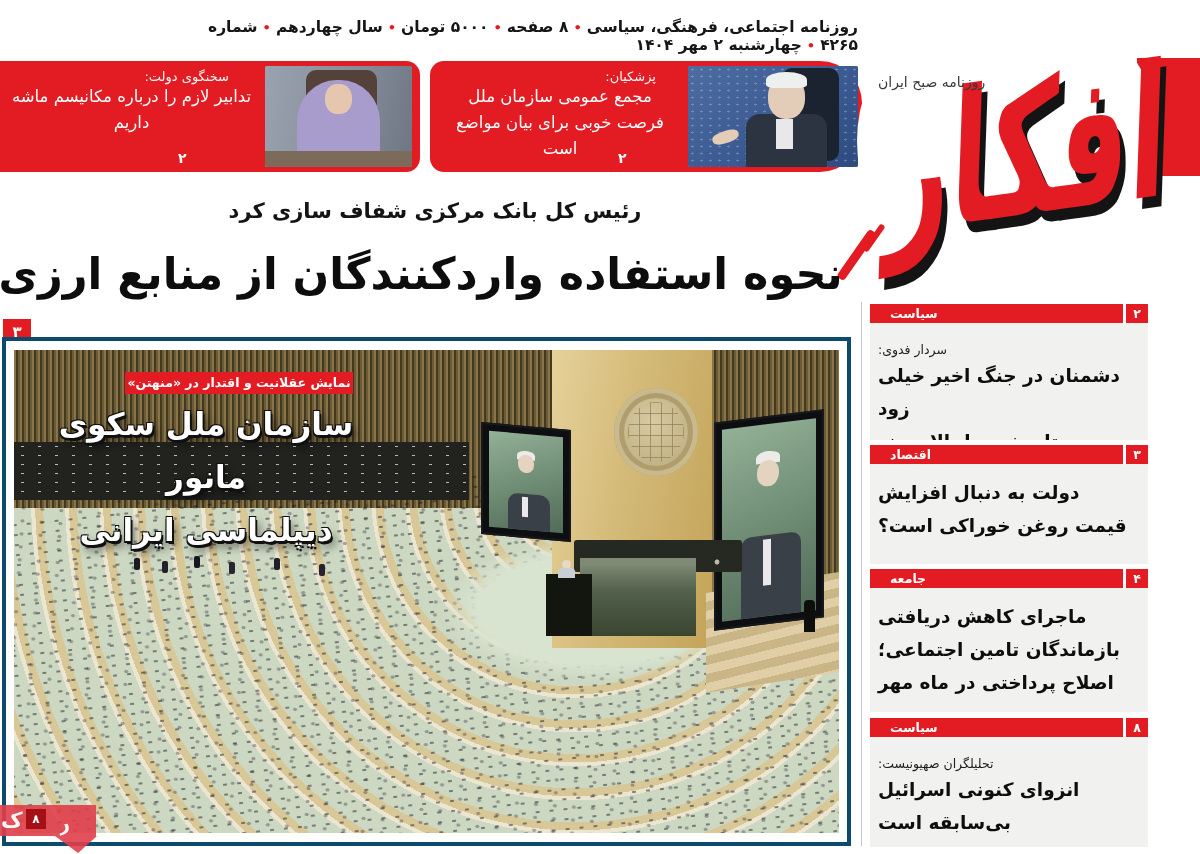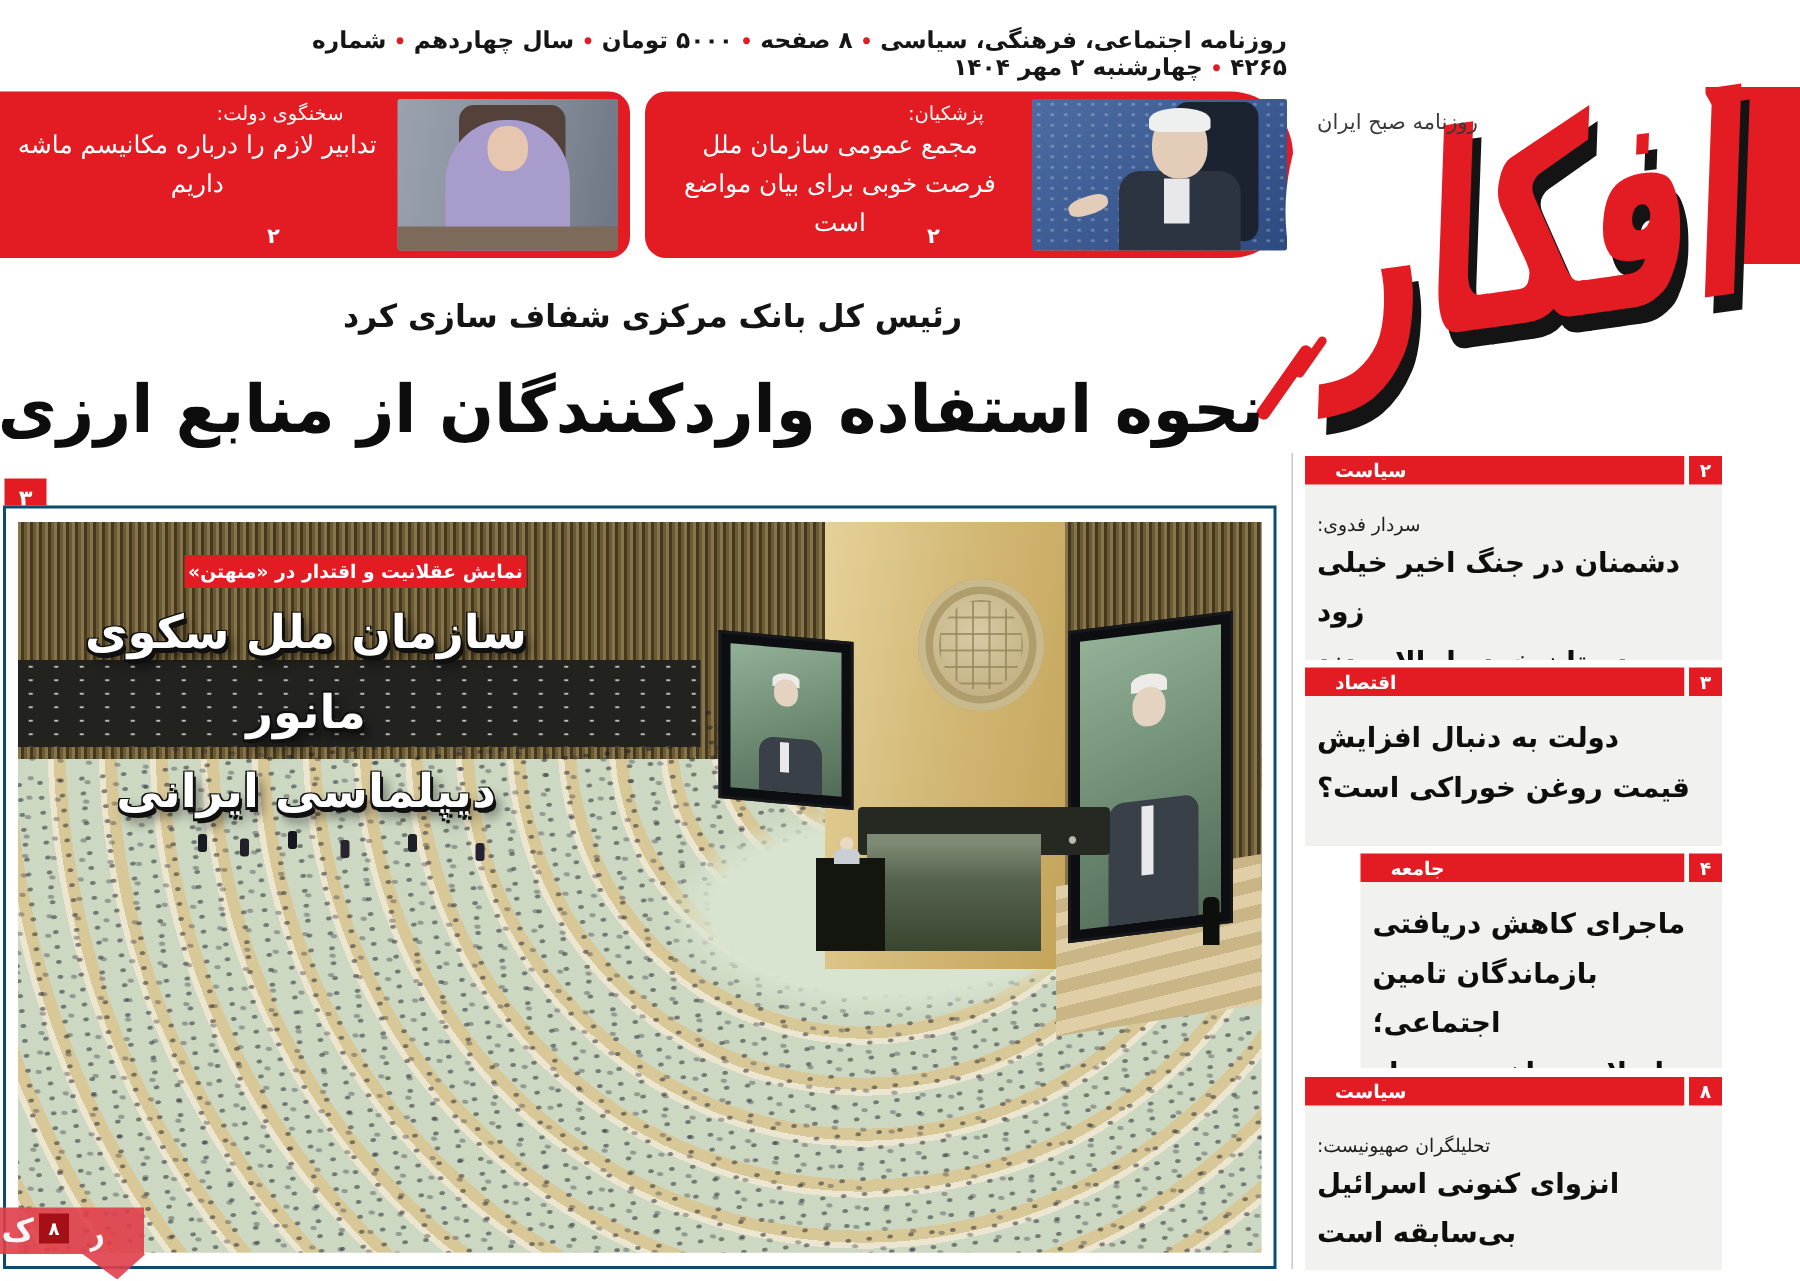--- a/index.html
+++ b/index.html
@@ -55,21 +55,21 @@
   
   .lead-kicker{position:absolute;left:40px;top:199px;width:790px;text-align:center;direction:rtl;
     font-size:21px;font-weight:bold;color:#141414;}
   .lead-headline{position:absolute;left:8px;top:236px;width:844px;text-align:right;direction:rtl;
     font-size:44px;font-weight:bold;color:#0d0d0d;letter-spacing:-1px;line-height:76px;}
   .lead-headline .fit{display:inline-block;white-space:nowrap;}
   .lead-badge{position:absolute;left:3px;top:319px;width:28px;height:27px;background:#e31b22;color:#fff;
     font-size:15px;font-weight:bold;text-align:center;line-height:27px;}
 
   
-  .frame{position:absolute;left:2px;top:337px;width:849px;height:509px;border:2px solid #0c4a6e;background:#fff;padding:9px 8px;}
+  .frame{position:absolute;left:2px;top:337px;width:849px;height:509px;border:4px solid #0c4a6e;background:#fff;padding:9px 8px;}
   .scene{position:relative;width:100%;height:100%;overflow:hidden;background:linear-gradient(180deg,#e7ecdf 0%,#dbe5d2 40%,#cfdcc6 100%);}
   .wood{position:absolute;left:0;top:0;width:100%;height:178px;z-index:1;
     background:repeating-linear-gradient(90deg,#8a754b 0 2px,#43391f 2px 4px,#6a5a36 4px 6px);}
   .rows{position:absolute;left:0;top:158px;width:100%;height:340px;z-index:2;
     background:repeating-radial-gradient(circle at 68% -4%,#ccd8c2 0 22px,#d9c897 22px 30px,#ece5cf 30px 34px);}
   .crowd{position:absolute;inset:-30px;background-image:radial-gradient(rgba(24,26,36,.5) 1.6px,transparent 2.1px);
     background-size:14px 10px;transform:rotate(-6deg);}
   .crowd2{position:absolute;inset:-30px;background-image:radial-gradient(rgba(40,36,52,.35) 1.8px,transparent 2.4px);
     background-size:19px 13px;transform:rotate(4deg);}
   .balcony{position:absolute;left:0;top:92px;width:455px;height:58px;background:#22231f;z-index:3;
@@ -130,21 +130,21 @@
   .sec-bar{display:flex;flex-direction:row;height:19px;}
   .sec-labelwrap{flex:1;background:#e31b22;display:flex;align-items:center;}
   .sec-label{color:#fff;font-size:12.5px;font-weight:bold;padding-left:20px;direction:rtl;}
   .sec-gap{width:3px;background:#fff;}
   .sec-num{width:22px;background:#e31b22;color:#fff;font-size:12.5px;font-weight:bold;text-align:center;line-height:19px;}
   .sec-box{background:#f1f1ef;padding:19px 10px 0 8px;direction:rtl;text-align:left;overflow:hidden;}
   .sec:nth-of-type(1) .sec-box{height:117px;}
   .sec:nth-of-type(2) .sec-box{height:100px;padding-top:12px;}
   .sec:nth-of-type(3) .sec-box{height:124px;padding-top:12px;}
   .sec:nth-of-type(4) .sec-box{height:110px;}
-  .sec:nth-of-type(3){margin-bottom:6px;margin-left:37px;}
+  .sec:nth-of-type(3){margin-bottom:6px;}
   .sec-kicker{font-size:12.5px;color:#1e1e1e;margin-bottom:2px;}
   .sec-title{font-size:18.5px;font-weight:bold;color:#0e0e0e;line-height:33px;white-space:pre-line;letter-spacing:-0.3px;}
 </style>
 </head>
 <body>
 
 <div class="page">
 
   <div class="dateline" id="dateline"><span class="seg">روزنامه اجتماعی، فرهنگی، سیاسی</span><span class="dot">•</span><span class="seg">۸ صفحه</span><span class="dot">•</span><span class="seg">۵۰۰۰ تومان</span><span class="dot">•</span><span class="seg">سال چهاردهم</span><span class="dot">•</span><span class="seg">شماره ۴۲۶۵</span><span class="dot">•</span><span class="seg">چهارشنبه ۲ مهر ۱۴۰۴</span></div>
 

